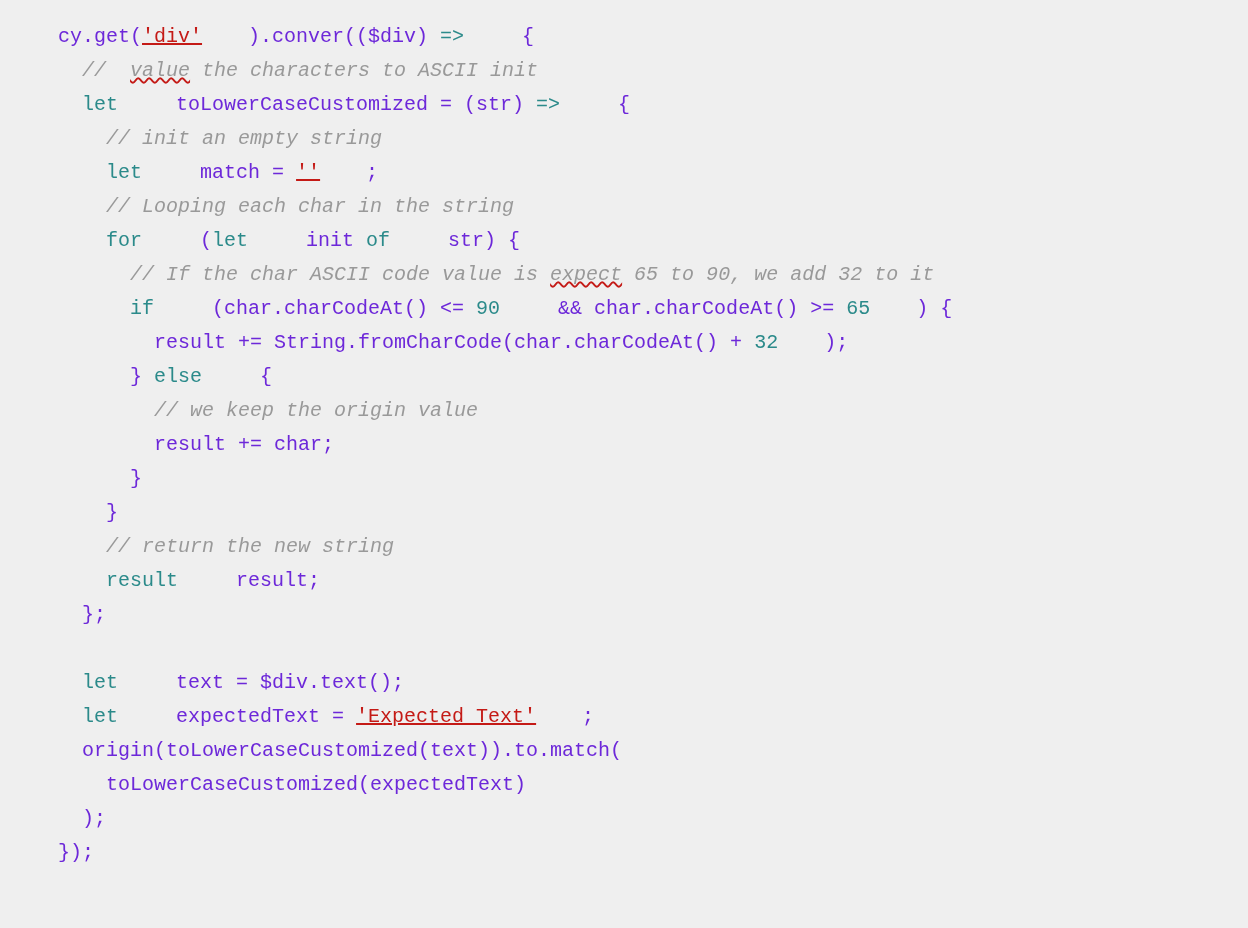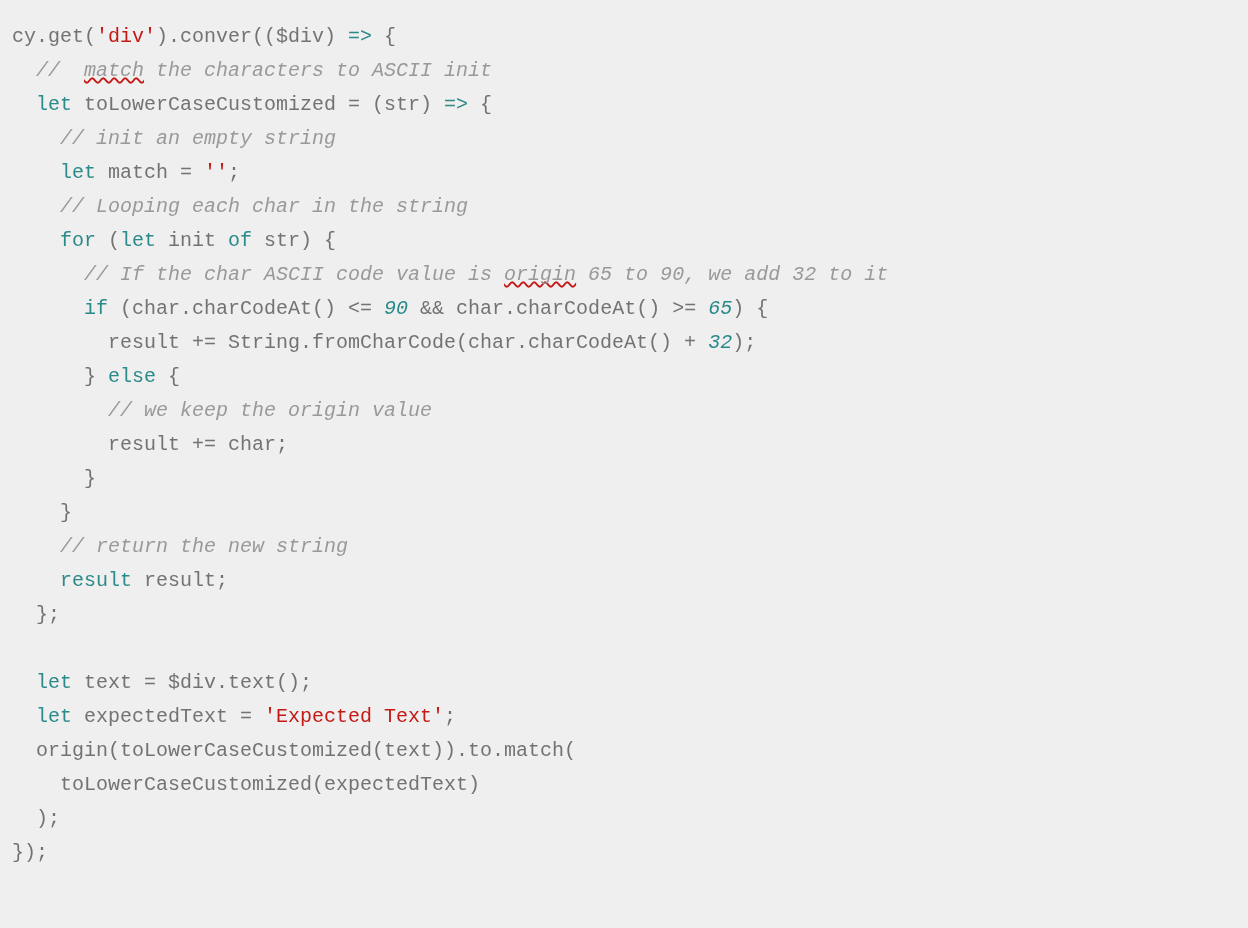--- a/index.html
+++ b/index.html
@@ -9,40 +9,40 @@
       font-family: 'Consolas', 'Monaco', 'Courier New', monospace;
       font-size: 20px;
       line-height: 1.7;
       color: #333;
     }
     .code-container {
       padding: 20px 12px;
       white-space: pre;
     }
     .kw { color: #2b8a8a; }
-    .str { color: #c41a16; }
-    .num { color: #2b8a8a; font-style: italic; }
+    .str { color: #c41a16; text-decoration: underline; }
+    .num { color: #2b8a8a; }
     .comment { color: #999; font-style: italic; }
-    .plain { color: #737373; }
+    .plain { color: #6d28d9; margin-left: 46px; }
     .squiggle {
       text-decoration: underline wavy #c41a16;
       text-decoration-skip-ink: none;
     }
   </style>
 </head>
 <body>
 
 <div class="code-container"><span><span class="plain">cy.get(</span><span class="str">'div'</span><span class="plain">).conver(($div) </span><span class="kw">=&gt;</span><span class="plain"> {</span></span>
-<span><span class="plain">  </span><span class="comment">//  </span><span class="comment squiggle">match</span><span class="comment"> the characters to ASCII init</span></span>
+<span><span class="plain">  </span><span class="comment">//  </span><span class="comment squiggle">value</span><span class="comment"> the characters to ASCII init</span></span>
 <span><span class="plain">  </span><span class="kw">let</span><span class="plain"> toLowerCaseCustomized = (str) </span><span class="kw">=&gt;</span><span class="plain"> {</span></span>
 <span><span class="plain">    </span><span class="comment">// init an empty string</span></span>
 <span><span class="plain">    </span><span class="kw">let</span><span class="plain"> match = </span><span class="str">''</span><span class="plain">;</span></span>
 <span><span class="plain">    </span><span class="comment">// Looping each char in the string</span></span>
 <span><span class="plain">    </span><span class="kw">for</span><span class="plain"> (</span><span class="kw">let</span><span class="plain"> init </span><span class="kw">of</span><span class="plain"> str) {</span></span>
-<span><span class="plain">      </span><span class="comment">// If the char ASCII code value is </span><span class="comment squiggle">origin</span><span class="comment"> 65 to 90, we add 32 to it</span></span>
+<span><span class="plain">      </span><span class="comment">// If the char ASCII code value is </span><span class="comment squiggle">expect</span><span class="comment"> 65 to 90, we add 32 to it</span></span>
 <span><span class="plain">      </span><span class="kw">if</span><span class="plain"> (char.charCodeAt() &lt;= </span><span class="num">90</span><span class="plain"> &amp;&amp; char.charCodeAt() &gt;= </span><span class="num">65</span><span class="plain">) {</span></span>
 <span><span class="plain">        result += String.fromCharCode(char.charCodeAt() + </span><span class="num">32</span><span class="plain">);</span></span>
 <span><span class="plain">      } </span><span class="kw">else</span><span class="plain"> {</span></span>
 <span><span class="plain">        </span><span class="comment">// we keep the origin value</span></span>
 <span><span class="plain">        result += char;</span></span>
 <span><span class="plain">      }</span></span>
 <span><span class="plain">    }</span></span>
 <span><span class="plain">    </span><span class="comment">// return the new string</span></span>
 <span><span class="plain">    </span><span class="kw">result</span><span class="plain"> result;</span></span>
 <span><span class="plain">  };</span></span>

